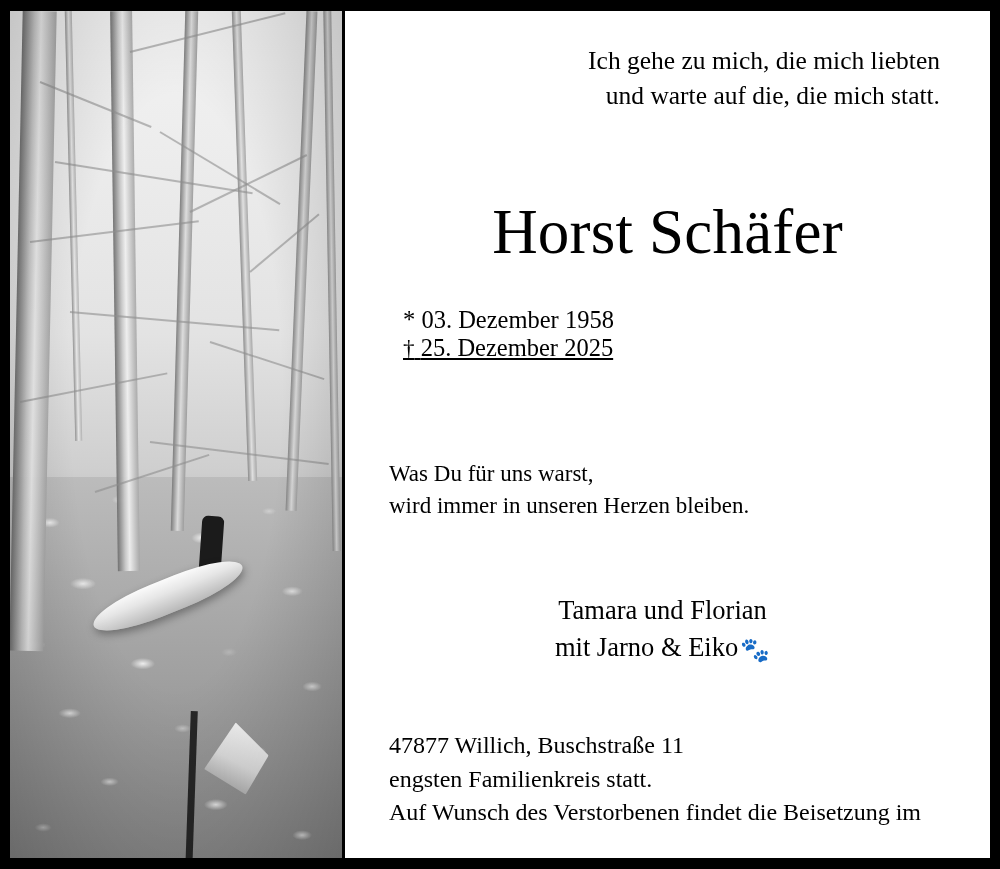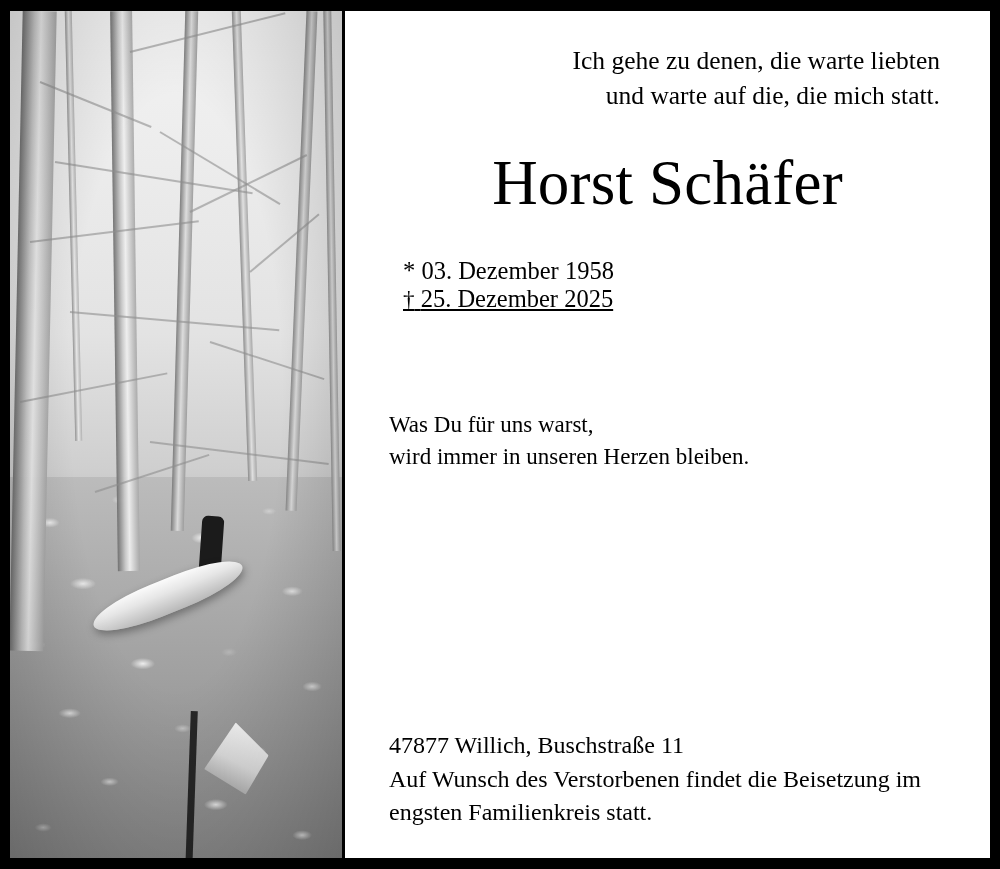--- a/index.html
+++ b/index.html
@@ -178,21 +178,21 @@
     line-height: 1.38;
     margin-top: 14px;
     margin-right: 6px;
   }
   .verse-top div { white-space: nowrap; }
 
   .name {
     text-align: center;
     font-size: 63px;
     line-height: 1;
-    margin-top: 39px;
+    margin-top: 88px;
     letter-spacing: 0.2px;
   }
 
   .dates {
     display: flex;
     justify-content: space-between;
     font-size: 24.5px;
     margin-top: 42px;
     padding: 0 12px 0 14px;
     flex-direction: column;
@@ -265,40 +265,46 @@
     <div class="stump"></div>
     <div class="log"></div>
     <div class="log2"></div>
     <div class="post"></div>
     <div class="vignette"></div>
   </div>
 
   <div class="text-panel">
 
     <div class="verse-top">
-      <div>Ich gehe zu denen, die warte liebten</div>
+      <div>Ich gehe zu mich, die mich liebten</div>
       <div>und warte auf die, die mich statt.</div>
     </div>
 
     <div class="name">Horst Schäfer</div>
 
     <div class="dates">
       <span class="birth">* 03. Dezember 1958</span>
       <span class="death">
         <span class="dagger">†</span>
         <span>25. Dezember 2025</span>
       </span>
     </div>
 
     <div class="verse-mid">
       <div>Was Du für uns warst,</div>
       <div>wird immer in unseren Herzen bleiben.</div>
     </div>
 
+    <div class="family">
+      <div>Tamara und Florian</div>
+      <div>
+        <span>mit Jarno &amp; Eiko</span><span class="paw">🐾</span>
+      </div>
+    </div>
 
     <div class="footer">
       <div>47877 Willich, Buschstraße 11</div>
+      <div>engsten Familienkreis statt.</div>
       <div>Auf Wunsch des Verstorbenen findet die Beisetzung im</div>
-      <div>engsten Familienkreis statt.</div>
     </div>
 
   </div>
 </div>
 
 </body></html>

